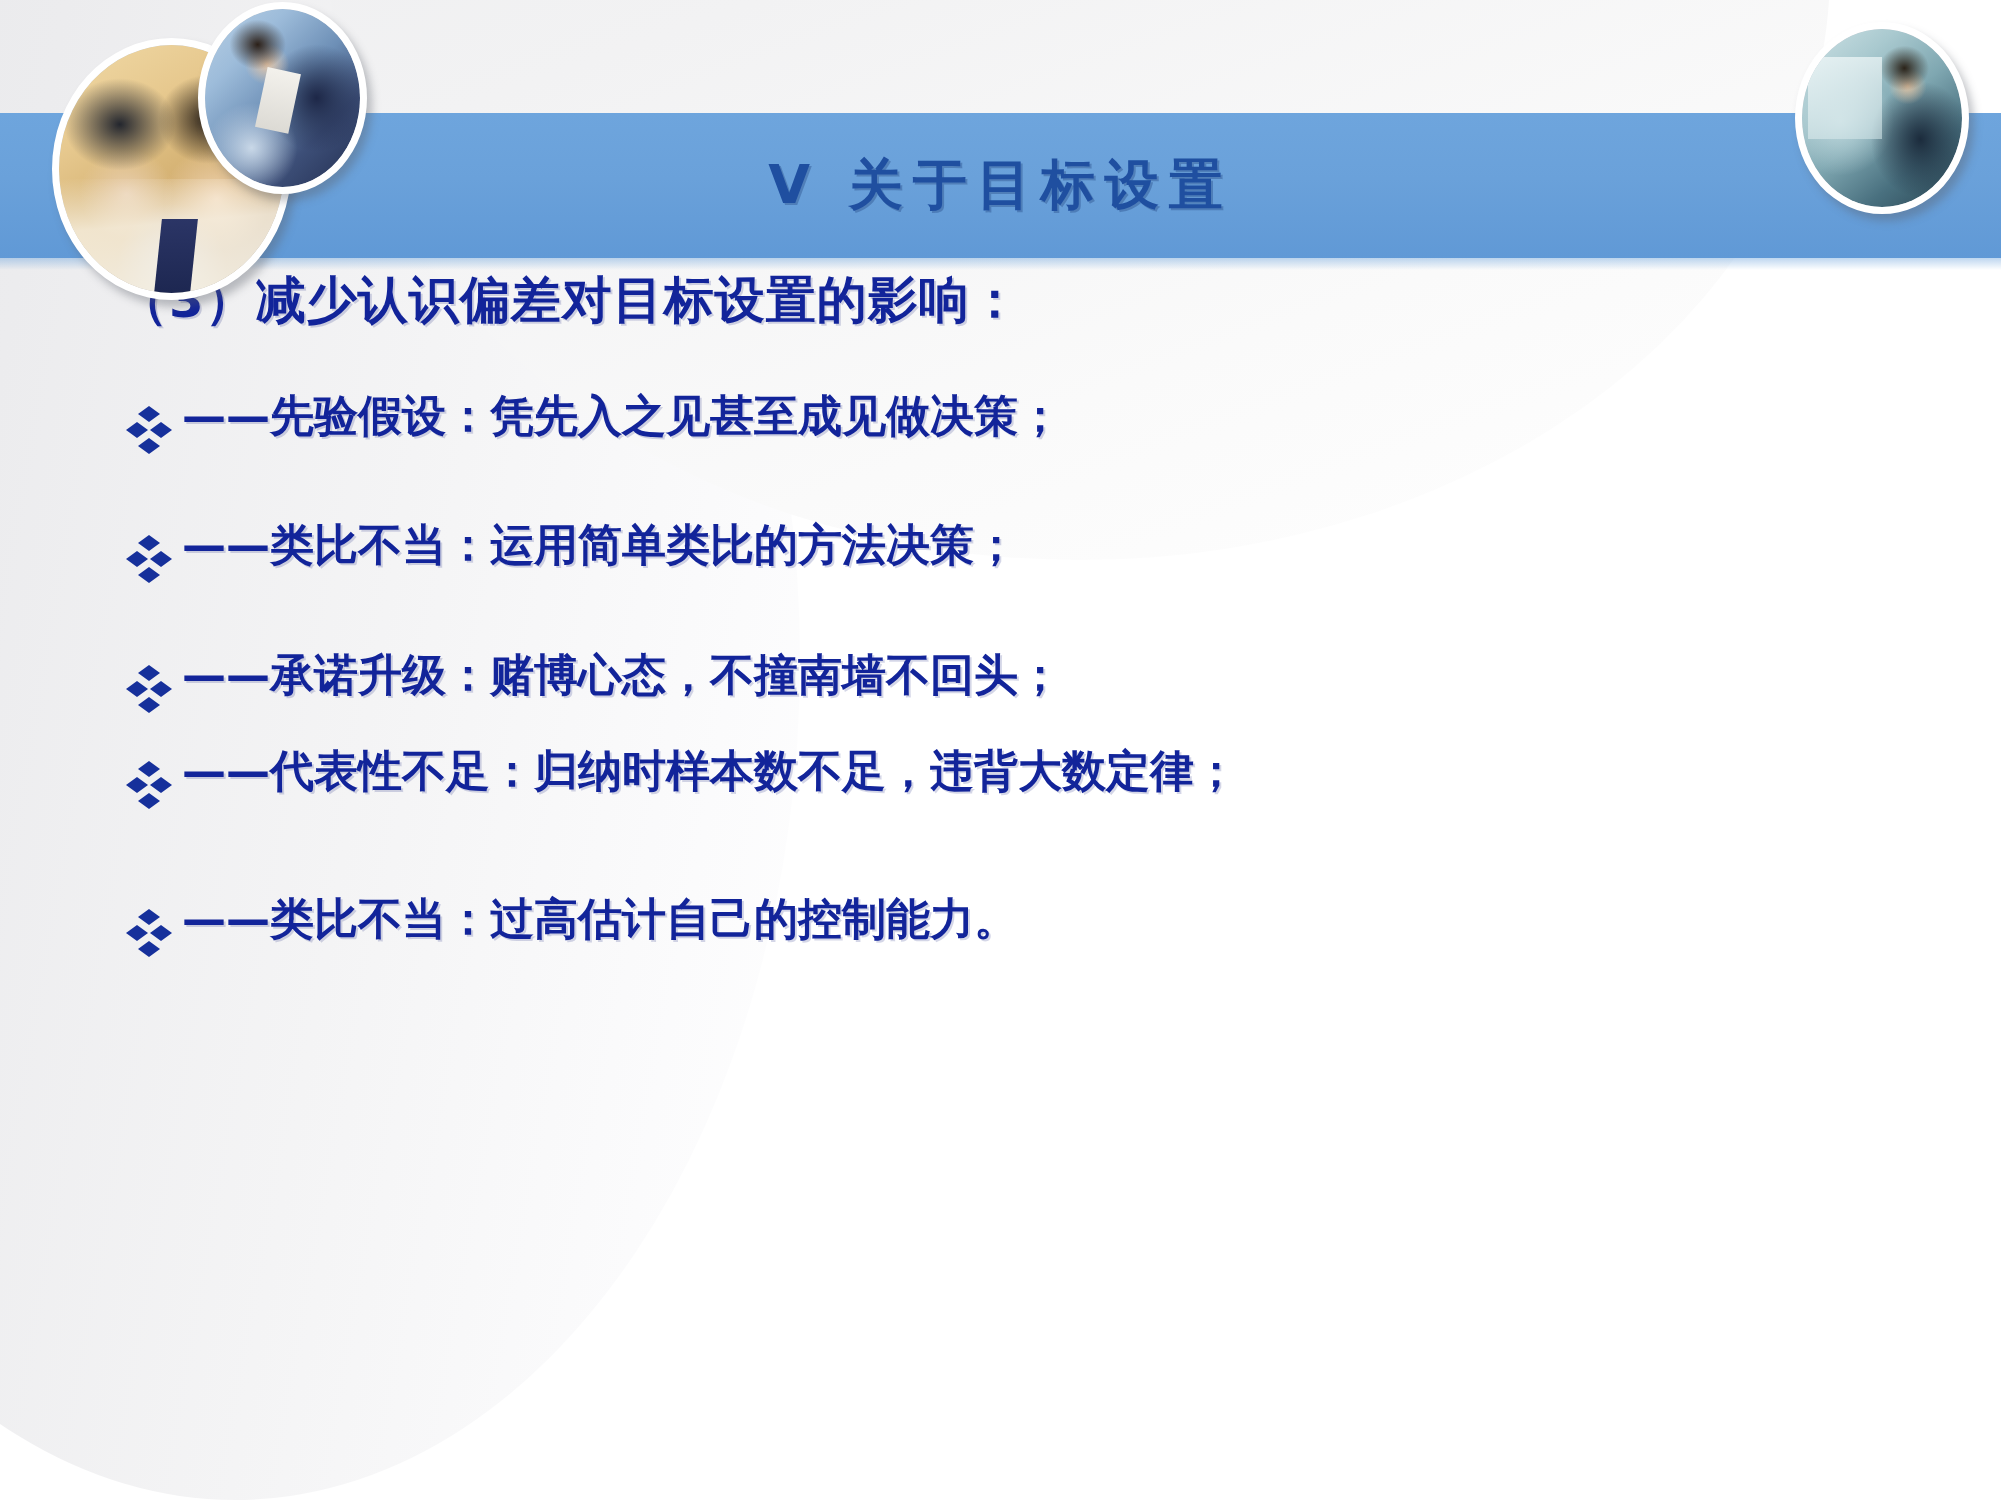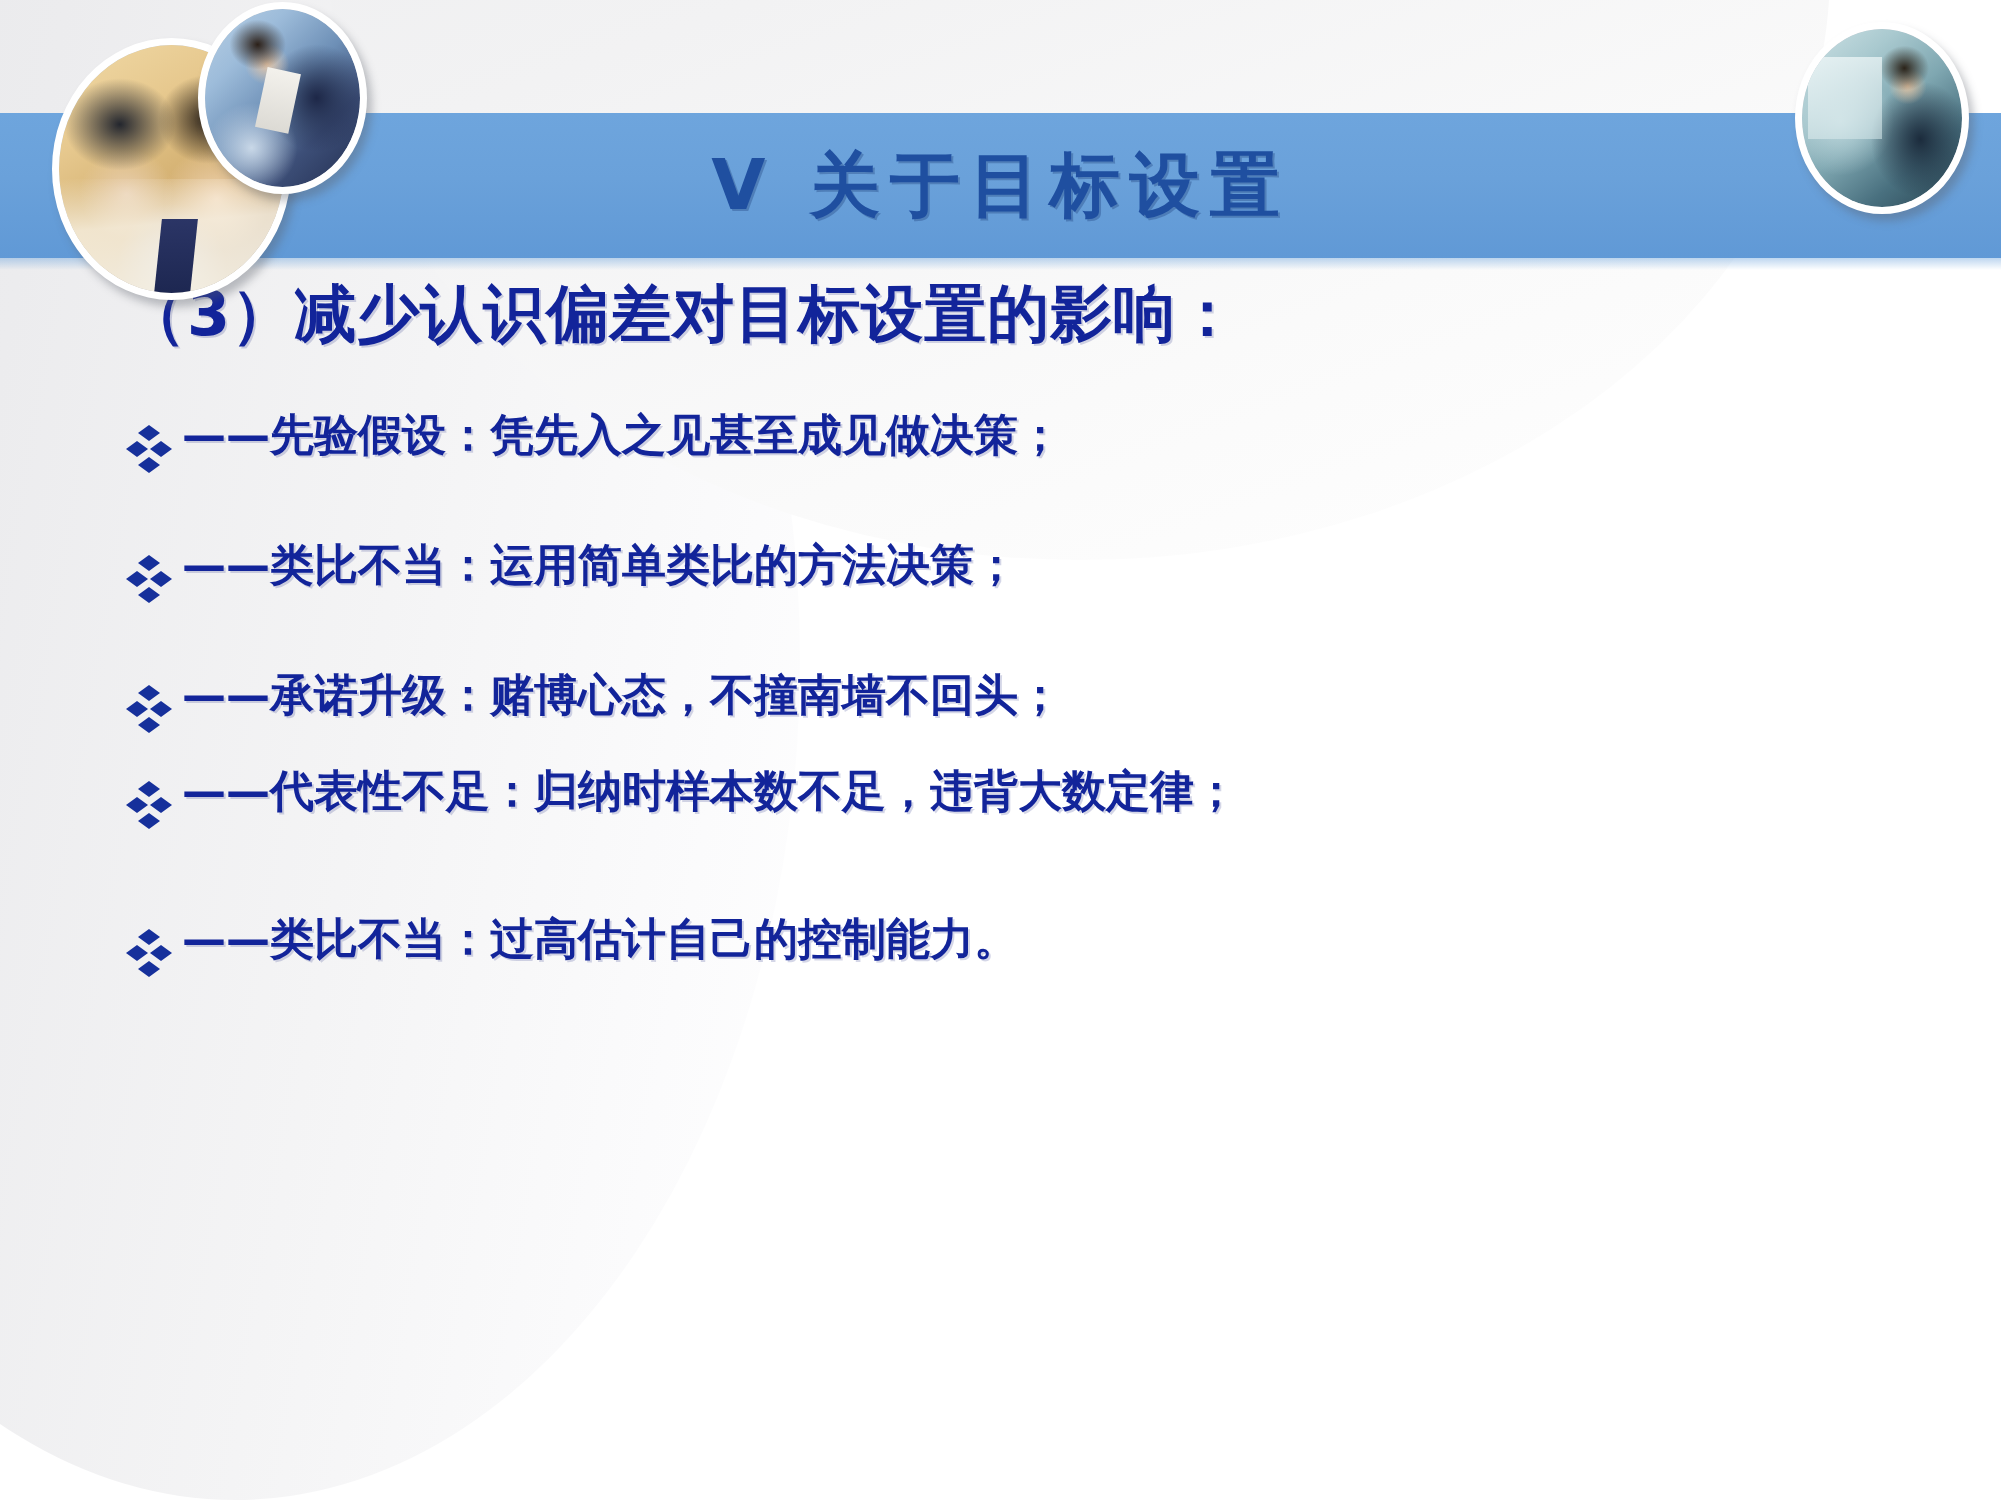--- a/index.html
+++ b/index.html
@@ -64,21 +64,21 @@
     position: absolute;
     left: 0;
     top: 113px;
     width: 2001px;
     height: 145px;
     display: flex;
     align-items: center;
     justify-content: center;
     z-index: 3;
     color: #1f4fa0;
-    font-size: 70px;
+    font-size: 54px;
     font-weight: bold;
     letter-spacing: 10px;
     text-shadow: 2px 2px 0 rgba(20,50,110,0.30);
     white-space: nowrap;
     font-family: "DejaVu Sans", "Liberation Sans", sans-serif;
   }
 
   
   .bubble {
     position: absolute;
@@ -170,23 +170,23 @@
   .content {
     position: absolute;
     left: 0;
     top: 270px;
     width: 2001px;
     z-index: 4;
     color: #12249a;
   }
 
   .heading {
-    margin: 8px;
+    margin: 2px;
     padding: 0 0 0 116px;
-    font-size: 62px;
+    font-size: 50px;
     font-weight: bold;
     color: #12249a;
     letter-spacing: 1px;
     line-height: 1.15;
     white-space: nowrap;
     text-shadow: 2px 2px 0 rgba(15,25,120,0.18);
   }
 
   .bullets {
     margin: 0;

